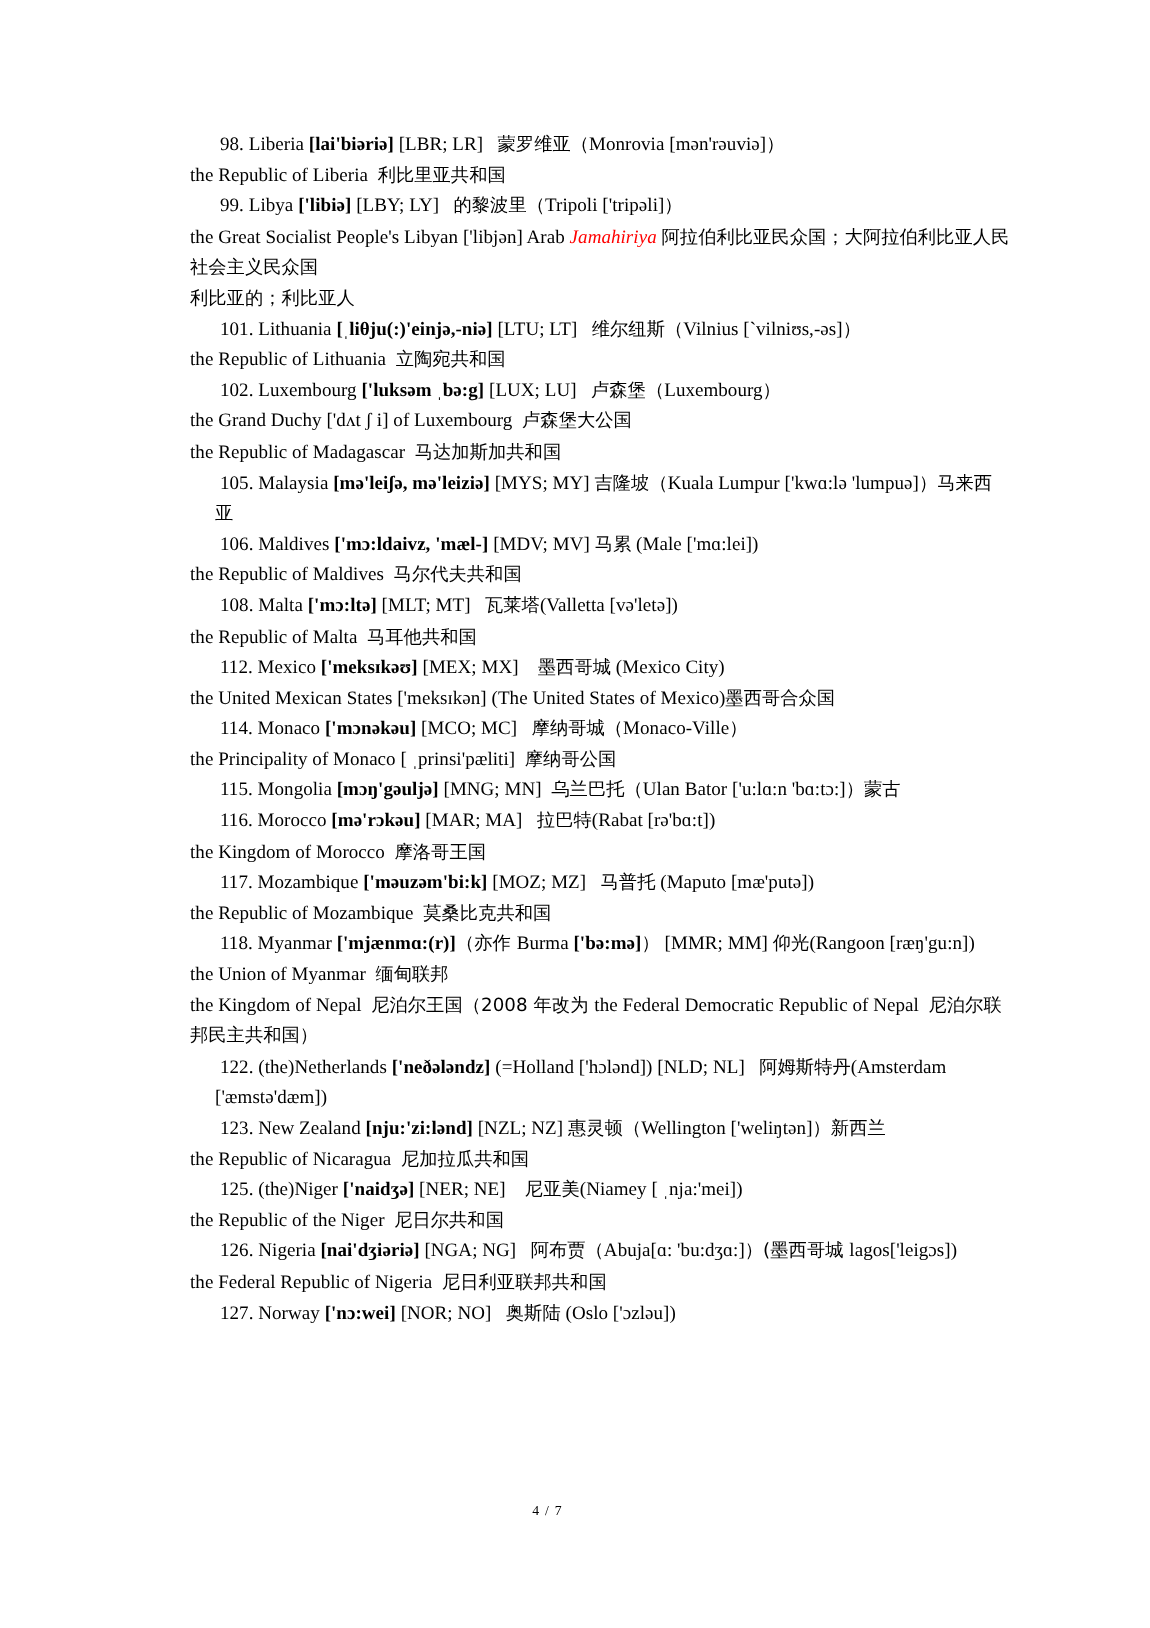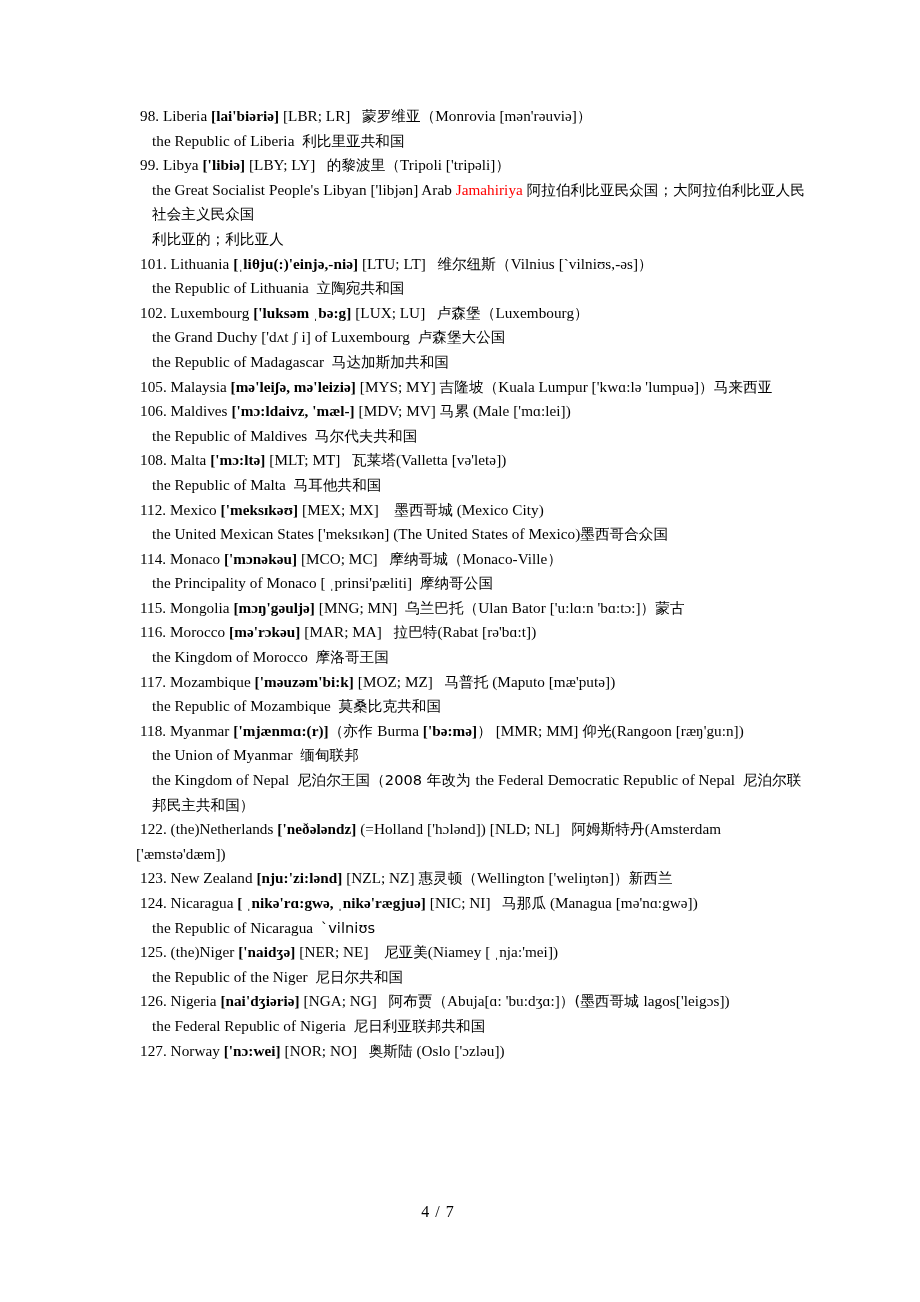--- a/index.html
+++ b/index.html
@@ -31,42 +31,44 @@
   .line {
     font-size: 15.2px;
     line-height: 24.6px;
     white-space: normal;
     word-break: break-word;
     letter-spacing: 0.05px;
   }
   
   .line.entry {
     text-indent: 4px;
+    margin-left: 36px;
   }
   .line.cont {
     text-indent: 0px;
     margin-left: 16px;
   }
   .ipa {
     font-weight: bold;
   }
   .red {
     color: #ff0000;
+    font-style: italic;
   }
   .cn {
     font-family: "DejaVu Sans", "Liberation Sans", sans-serif;
     font-size: 14.6px;
   }
   #page-number {
     position: absolute;
     left: 0;
     top: 1203px;
     width: 876px;
     text-align: center;
-    font-size: 16px;
+    font-size: 11px;
     font-family: "Liberation Serif", "DejaVu Serif", serif;
     color: #000000;
     letter-spacing: 1px;
   }
 </style>
 </head>
 <body>
 
 <div id="page">
 
@@ -126,23 +128,22 @@
 
     <div class="line cont">the Union of Myanmar&nbsp; <span class="cn">缅甸联邦</span></div>
 
     <div class="line cont">the Kingdom of Nepal&nbsp; <span class="cn">尼泊尔王国（2008 年改为 </span>the Federal Democratic Republic of Nepal&nbsp; <span class="cn">尼泊尔联邦民主共和国）</span></div>
 
     <div class="line entry">122. (the)Netherlands <span class="ipa">['neðələndz]</span> (=Holland ['hɔlənd]) [NLD; NL]&nbsp;&nbsp;&nbsp;<span class="cn">阿姆斯特丹</span>(Amsterdam ['æmstə'dæm])</div>
 
 
     <div class="line entry">123. New Zealand <span class="ipa">[nju:'zi:lənd]</span> [NZL; NZ] <span class="cn">惠灵顿（</span>Wellington ['weliŋtən]<span class="cn">）新西兰</span></div>
 
-    <div class="line entry">124. Nicaragua <span class="ipa">[ ˌnikə'rɑ:gwə, ˌnikə'rægjuə]</span> [NIC; NI]&nbsp;&nbsp;&nbsp;<span class="cn">马那瓜</span> (Managua [mə'nɑ:gwə])</div>
 
-    <div class="line cont">the Republic of Nicaragua&nbsp; <span class="cn">ˋvilniʊs</span></div>
+    <div class="line cont">the Republic of Nicaragua&nbsp; <span class="cn">尼加拉瓜共和国</span></div>
 
     <div class="line entry">125. (the)Niger <span class="ipa">['naidʒə]</span> [NER; NE]&nbsp;&nbsp;&nbsp;&nbsp;<span class="cn">尼亚美</span>(Niamey [ ˌnja:'mei])</div>
 
     <div class="line cont">the Republic of the Niger&nbsp; <span class="cn">尼日尔共和国</span></div>
 
     <div class="line entry">126. Nigeria <span class="ipa">[nai'dʒiəriə]</span> [NGA; NG]&nbsp;&nbsp;&nbsp;<span class="cn">阿布贾（</span>Abuja[ɑ: 'bu:dʒɑ:]<span class="cn">）(墨西哥城 </span>lagos['leigɔs])</div>
 
     <div class="line cont">the Federal Republic of Nigeria&nbsp; <span class="cn">尼日利亚联邦共和国</span></div>
 
     <div class="line entry">127. Norway <span class="ipa">['nɔ:wei]</span> [NOR; NO]&nbsp;&nbsp;&nbsp;<span class="cn">奥斯陆</span> (Oslo ['ɔzləu])</div>

